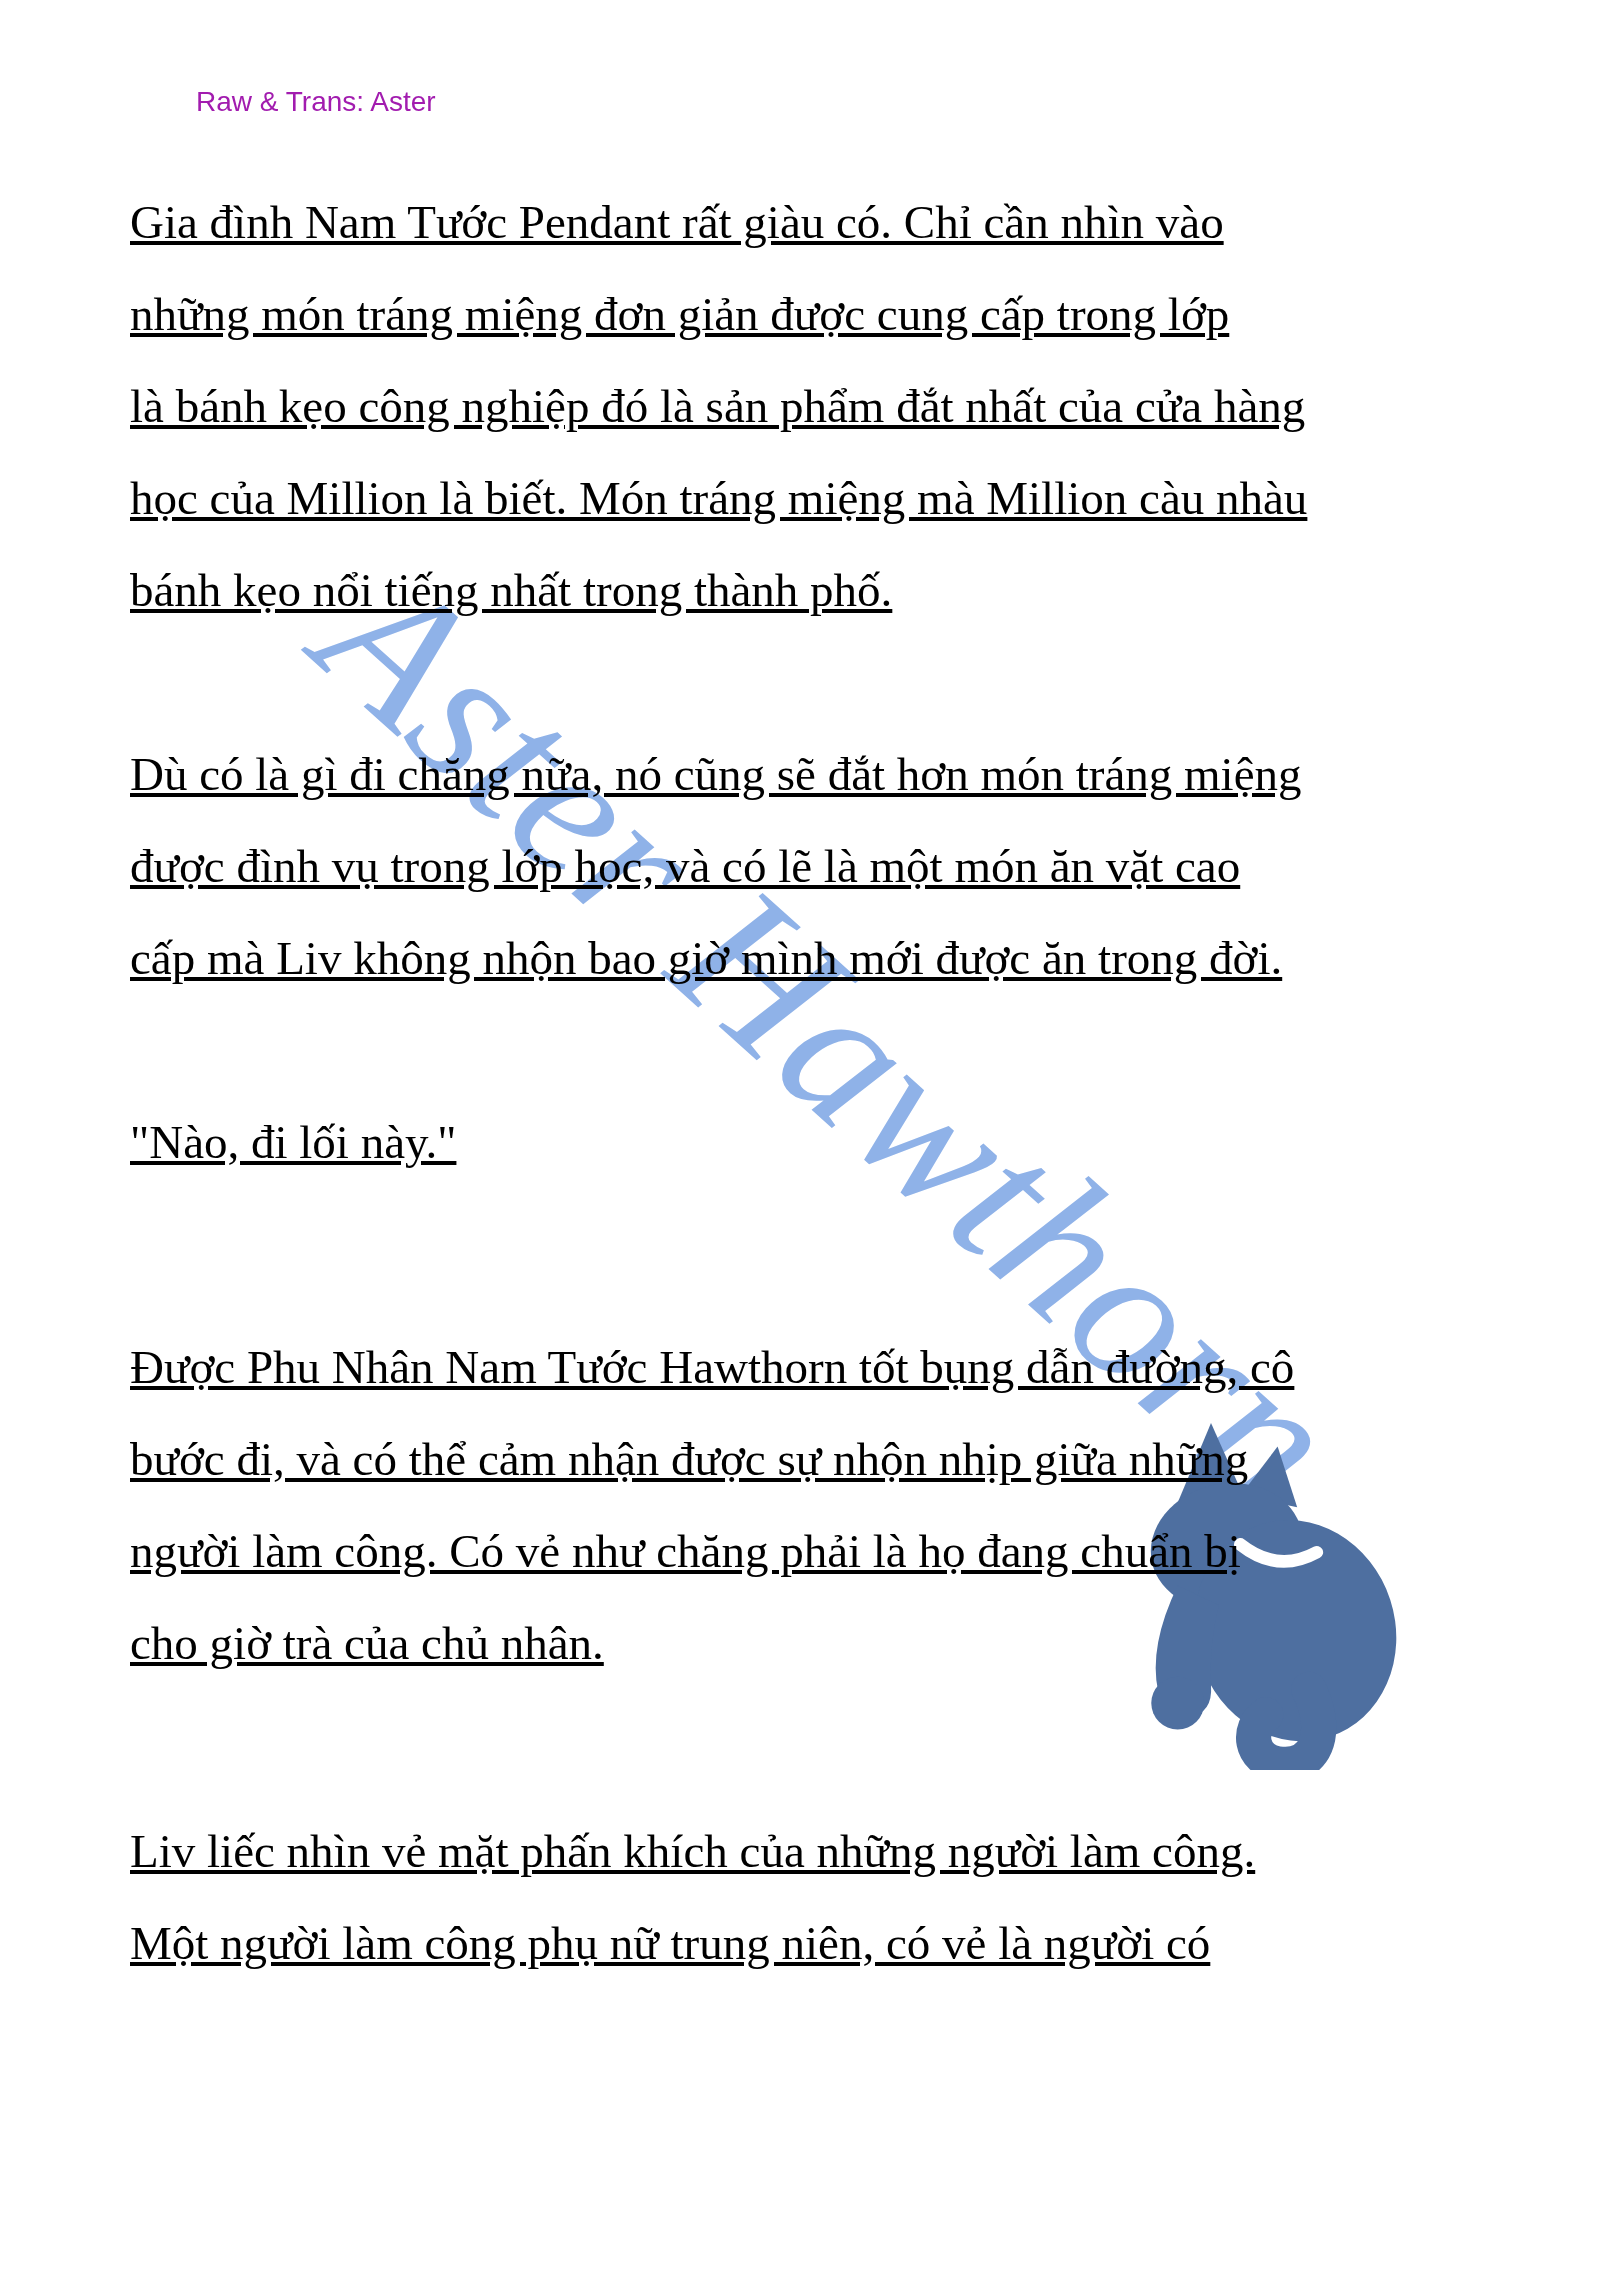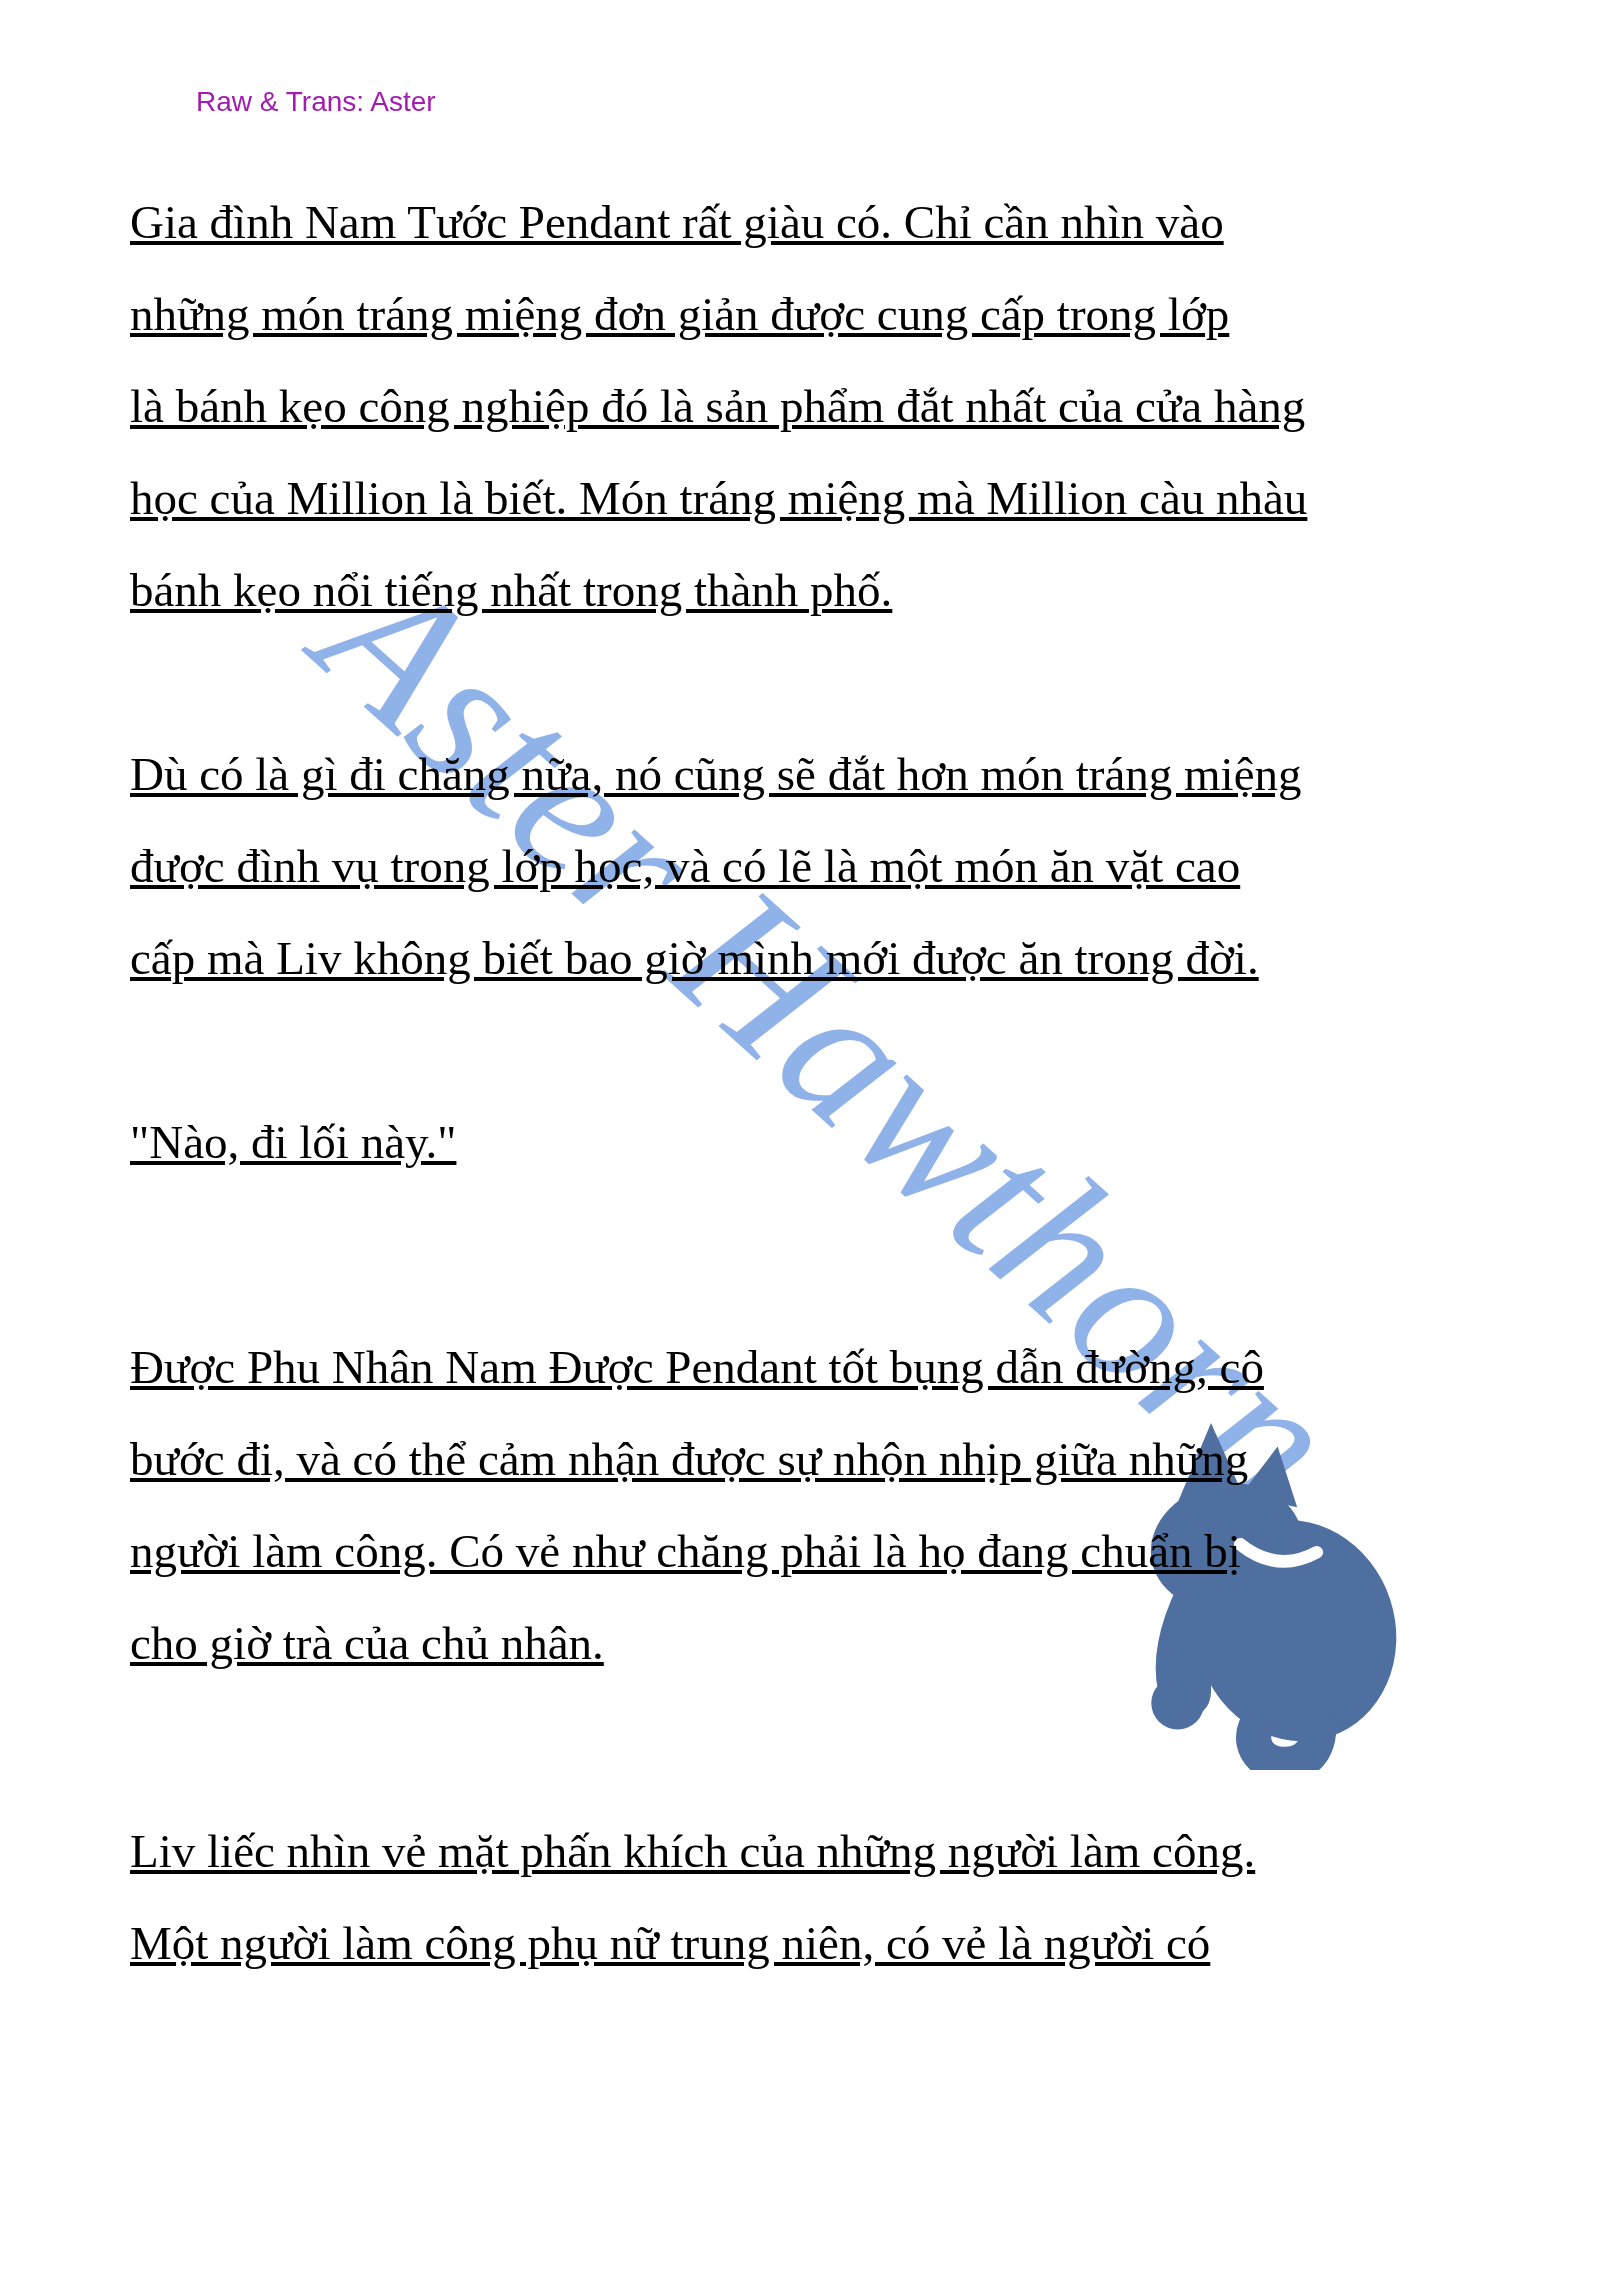--- a/index.html
+++ b/index.html
@@ -90,29 +90,29 @@
       <span class="line">Gia đình Nam Tước Pendant rất giàu có. Chỉ cần nhìn vào</span>
       <span class="line">những món tráng miệng đơn giản được cung cấp trong lớp</span>
       <span class="line">là bánh kẹo công nghiệp đó là sản phẩm đắt nhất của cửa hàng</span>
       <span class="line">học của Million là biết. Món tráng miệng mà Million càu nhàu</span>
       <span class="line">bánh kẹo nổi tiếng nhất trong thành phố.</span>
     </p>
 
     <p>
       <span class="line">Dù có là gì đi chăng nữa, nó cũng sẽ đắt hơn món tráng miệng</span>
       <span class="line">được đình vụ trong lớp học, và có lẽ là một món ăn vặt cao</span>
-      <span class="line">cấp mà Liv không biết bao giờ mình mới được ăn trong đời.</span>
+      <span class="line">cấp mà Liv không nhộn bao giờ mình mới được ăn trong đời.</span>
     </p>
 
     <p>
       <span class="line">"Nào, đi lối này."</span>
     </p>
 
     <p class="gap-lg">
-      <span class="line">Được Phu Nhân Nam Được Pendant tốt bụng dẫn đường, cô</span>
+      <span class="line">Được Phu Nhân Nam Tước Hawthorn tốt bụng dẫn đường, cô</span>
       <span class="line">bước đi, và có thể cảm nhận được sự nhộn nhịp giữa những</span>
       <span class="line">người làm công. Có vẻ như chăng phải là họ đang chuẩn bị</span>
       <span class="line">cho giờ trà của chủ nhân.</span>
     </p>
 
     <p class="gap-md">
       <span class="line">Liv liếc nhìn vẻ mặt phấn khích của những người làm công.</span>
       <span class="line">Một người làm công phụ nữ trung niên, có vẻ là người có</span>
     </p>
 

